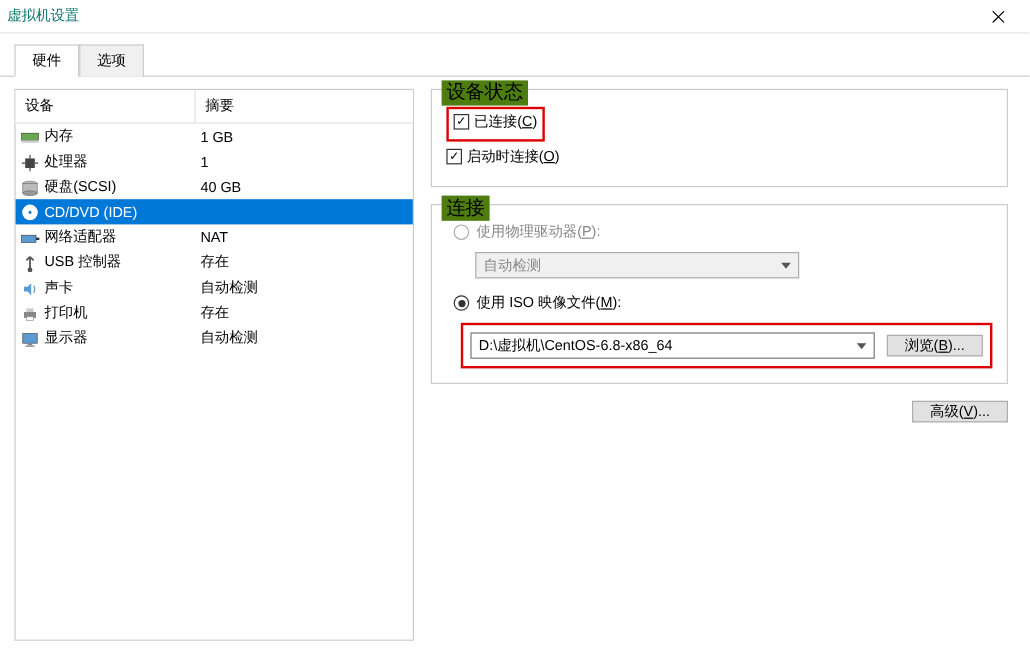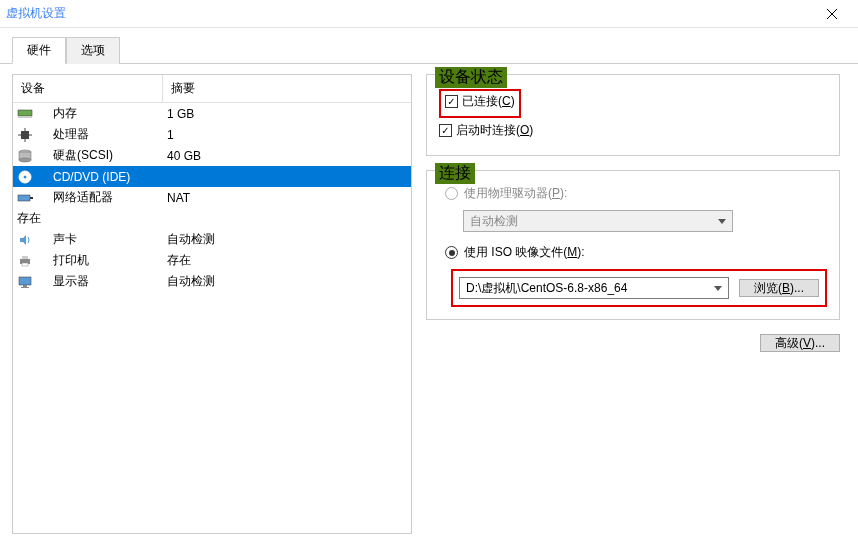--- a/index.html
+++ b/index.html
@@ -19,21 +19,21 @@
       height: 28px;
       display: flex;
       align-items: center;
       padding: 0 6px;
       background: #fff;
       border-bottom: 1px solid #e5e5e5;
     }
     .titlebar-text {
       flex: 1;
       font-size: 12px;
-      color: #3b82f6;
+      color: #0f766e;
     }
     .close-btn {
       width: 40px;
       height: 28px;
       display: flex;
       align-items: center;
       justify-content: center;
       cursor: pointer;
     }
     .close-btn svg { width: 10px; height: 10px; }
@@ -59,21 +59,21 @@
     .tab.inactive {
       background: #f0f0f0;
     }
     .content-area {
       display: flex;
       height: calc(100% - 70px);
       padding: 10px 12px;
       gap: 8px;
     }
     .left-panel {
-      width: 400px;
+      width: 333px;
       border: 1px solid #ccc;
       display: flex;
       flex-direction: column;
     }
     .device-table {
       width: 100%;
     }
     .device-header {
       display: flex;
       border-bottom: 1px solid #e0e0e0;
@@ -94,23 +94,23 @@
       height: 21px;
       cursor: pointer;
     }
     .device-row.selected {
       background: #0078d7;
       color: #ffffff;
     }
     .device-col1 {
       width: 150px;
       display: flex;
-      align-items: center;
+      align-items: flex-end;
       padding-left: 4px;
-      gap: 20px;
+      gap: 4px;
       white-space: nowrap;
       overflow: hidden;
     }
     .device-col2 {
       flex: 1;
       padding-left: 4px;
       white-space: nowrap;
       overflow: hidden;
       text-overflow: ellipsis;
     }
@@ -345,20 +345,30 @@
                 <svg width="16" height="12" viewBox="0 0 16 12">
                   <rect x="1" y="3" width="12" height="6" fill="#5b9bd5" stroke="#333" stroke-width="0.5"></rect>
                   <rect x="13" y="5" width="3" height="2" fill="#333"></rect>
                 </svg>
               </span>
               <span>网络适配器</span>
             </div>
             <div class="device-col2">NAT</div>
           </div>
           <div class="device-row">
+            <div class="device-col1">
+              <span class="dev-icon">
+                <svg width="14" height="14" viewBox="0 0 14 14">
+                  <circle cx="7" cy="12" r="2" fill="#555"></circle>
+                  <line x1="7" y1="1" x2="7" y2="12" stroke="#555" stroke-width="1.5"></line>
+                  <path d="M7 1 L4 4 M7 1 L10 4" stroke="#555" stroke-width="1.5" fill="none"></path>
+                </svg>
+              </span>
+              <span>USB 控制器</span>
+            </div>
             <div class="device-col2">存在</div>
           </div>
           <div class="device-row">
             <div class="device-col1">
               <span class="dev-icon">
                 <svg width="14" height="14" viewBox="0 0 14 14">
                   <path d="M2 5 L5 5 L8 2 L8 12 L5 9 L2 9 Z" fill="#5b9bd5"></path>
                   <path d="M10 4 Q12 7 10 10" stroke="#5b9bd5" stroke-width="1" fill="none"></path>
                 </svg>
               </span>

